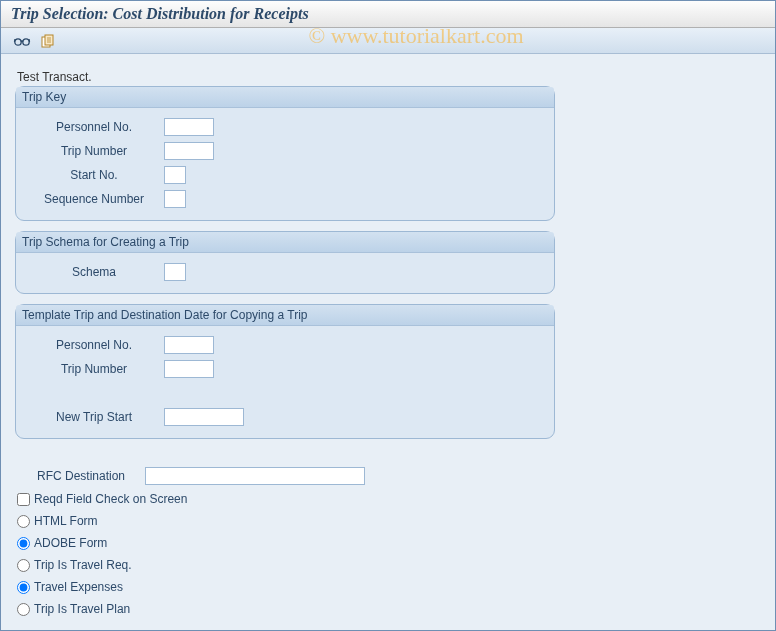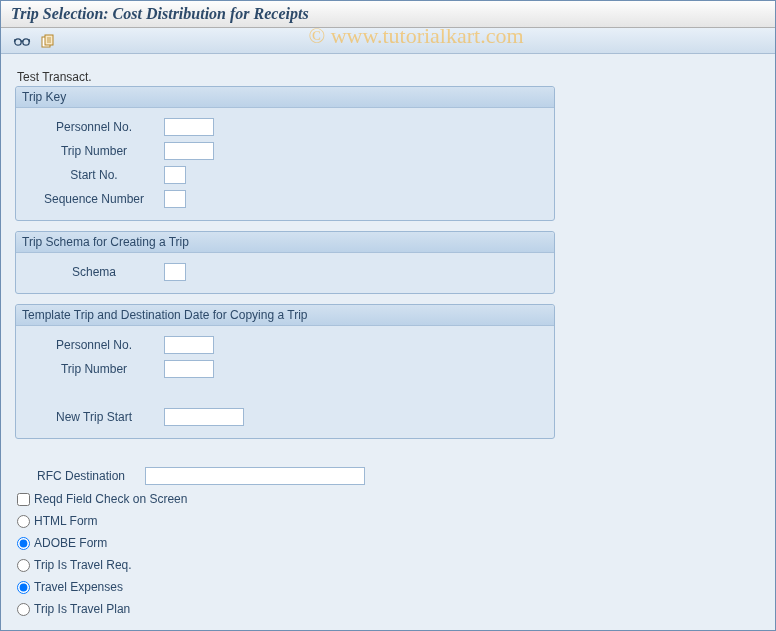--- a/index.html
+++ b/index.html
@@ -48,21 +48,21 @@
   }
   .content {
     padding: 10px 14px 10px 14px;
   }
   .section-label {
     margin: 6px 0 2px 2px;
     color: #333;
   }
   .group {
     border: 1px solid #9db8d4;
-    border-radius: 3px;
+    border-radius: 9px;
     background: #dde8f3;
     margin-bottom: 10px;
     width: 540px;
   }
   .group-header {
     background: linear-gradient(to bottom, #d2e1f0, #bcd2e8);
     padding: 3px 6px;
     font-size: 12px;
     color: #2d4a6a;
     border-bottom: 1px solid #a9c1da;

